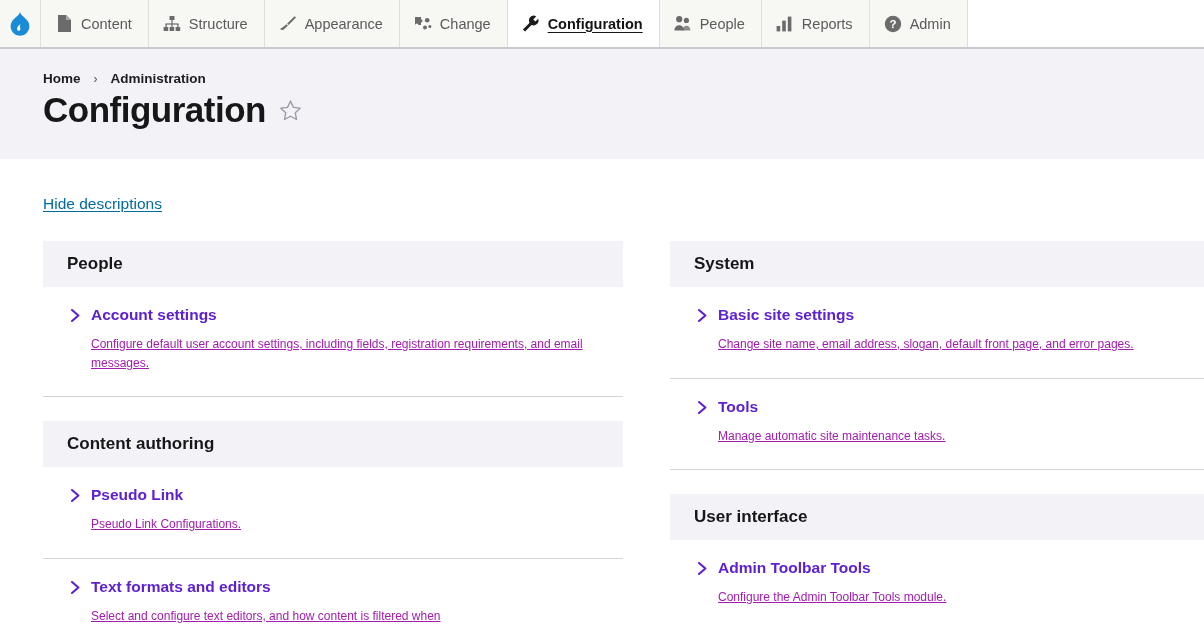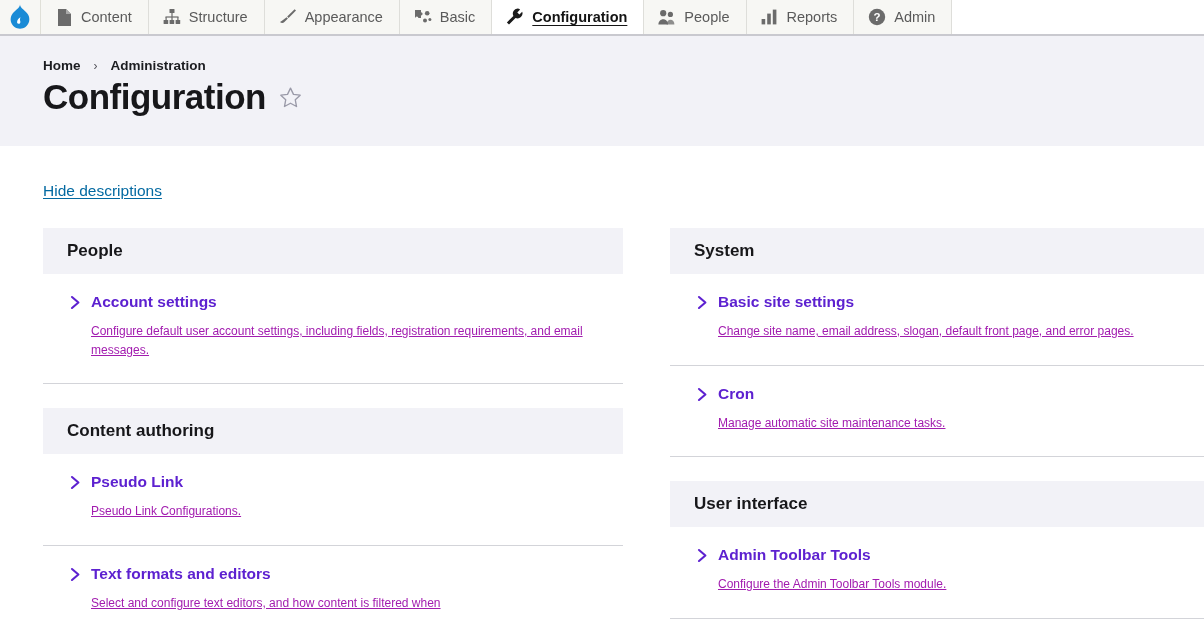--- a/index.html
+++ b/index.html
@@ -12,21 +12,21 @@
     height: 630px;
     overflow: hidden;
     font-family: "Liberation Sans", sans-serif;
     color: #232429;
     -webkit-font-smoothing: antialiased;
   }
 
   
   .toolbar {
     position: relative;
-    height: 36px;
+    height: 49px;
     background: #f97316;
     border-bottom: 2px solid #c9c9cf;
     display: flex;
     align-items: stretch;
     box-sizing: border-box;
   }
   .toolbar-logo {
     width: 41px;
     min-width: 41px;
     background: #f7f7f4;
@@ -230,21 +230,21 @@
 
   <div class="toolbar-tab">
     <span class="tab-icon">
       <svg width="18" height="16" viewBox="0 0 18 16" fill="#6b6b6b">
         <path d="M1 1 h6 v2.2 a1.6 1.6 0 1 1 0 3.2 V9 H4.4 a1.6 1.6 0 1 0 -3.2 0 H1 Z"></path>
         <circle cx="13.2" cy="4.2" r="2.3"></circle>
         <circle cx="11" cy="11.5" r="2.0"></circle>
         <circle cx="15.9" cy="10.4" r="1.5"></circle>
       </svg>
     </span>
-    <span class="tab-label">Basic</span>
+    <span class="tab-label">Change</span>
   </div>
 
   <div class="toolbar-tab active">
     <span class="tab-icon">
       <svg width="18" height="18" viewBox="0 0 18 18" fill="#1b1b1b">
         <path d="M11.6 0.6 a5 5 0 0 0 -4.2 7.3 L0.9 14.4 l2.1 2.1 l6.5 -6.5 a5 5 0 0 0 6.7 -6.3 l-2.8 2.8 l-2.1 -2.1 l2.8 -2.8 a5 5 0 0 0 -2.5 -1.0 z"></path>
       </svg>
     </span>
     <span class="tab-label">Configuration</span>
   </div>
@@ -371,21 +371,21 @@
             </div>
             <div class="cfg-desc">Change site name, email address, slogan, default front page, and error pages.</div>
           </div>
           <div class="cfg-item">
             <div class="cfg-link-row">
               <span class="chev">
                 <svg width="11" height="15" viewBox="0 0 11 15" fill="none" stroke="#5d21d0" stroke-width="2.1" stroke-linecap="round" stroke-linejoin="round">
                     <polyline points="2,2 8.4,7.5 2,13"></polyline>
                   </svg>
               </span>
-              <a class="cfg-link">Cron</a>
+              <a class="cfg-link">Tools</a>
             </div>
             <div class="cfg-desc">Manage automatic site maintenance tasks.</div>
           </div>
         </div>
       </div>
 
       <div class="panel">
         <div class="panel-header">User interface</div>
         <div class="panel-body">
           <div class="cfg-item">

